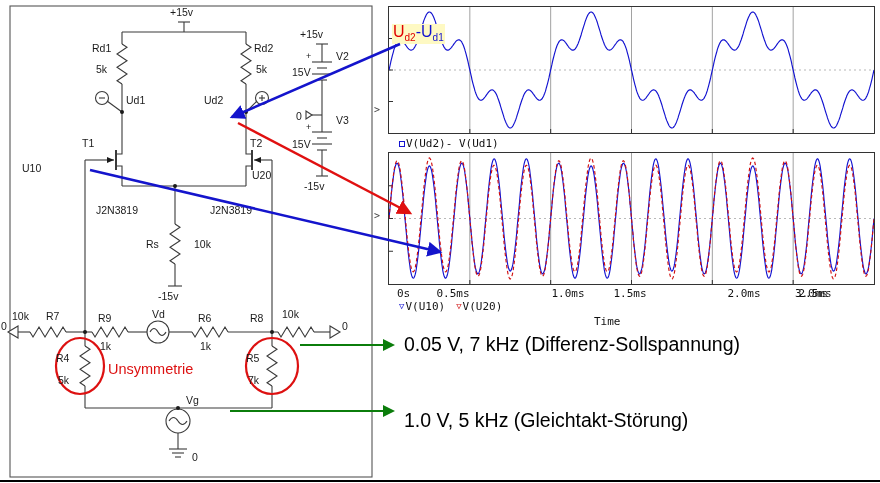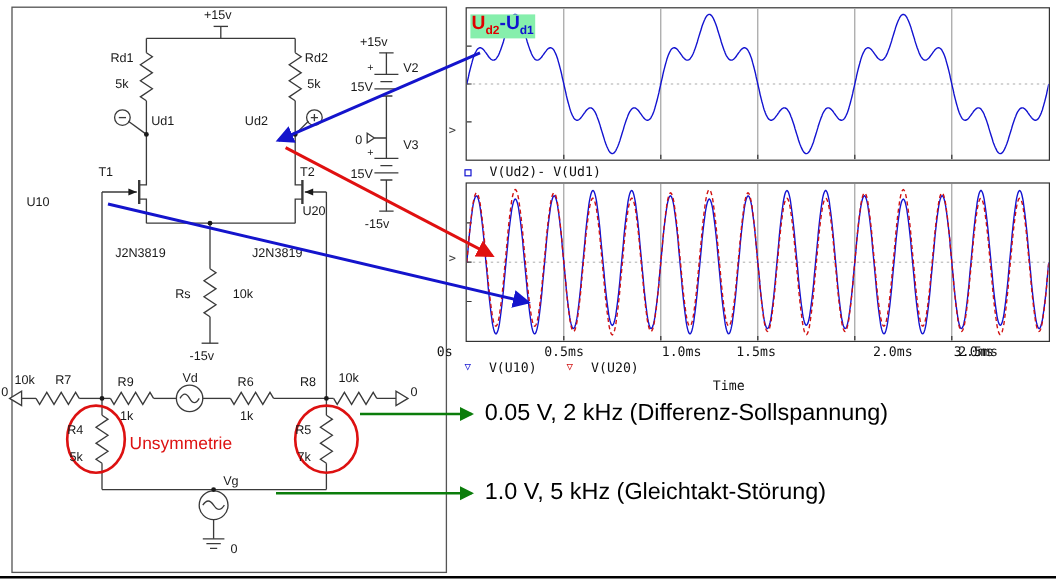--- a/index.html
+++ b/index.html
@@ -7,37 +7,37 @@
   body{position:relative;background:#ffffff;font-family:"Liberation Sans",sans-serif;overflow:hidden}
   .abs{position:absolute}
   #circuit-svg{position:absolute;left:0;top:0;z-index:1}
   #circuit-svg text{font:10.5px "Liberation Sans",sans-serif;fill:#1a1a1a;stroke:none}
   #circuit-svg text.small{font-size:9px}
   #circuit-svg text.red-label{fill:#dd1111;font-size:14.5px}
   .plot-box{position:absolute;left:388px;width:487px;background:#fff;border:1px solid #333;z-index:2;overflow:hidden}
   #plot1{top:6px;height:128px}
   #plot2{top:152px;height:133px}
   .plot-box svg{display:block;width:100%;height:100%}
-  #wave-title{left:392px;top:12px;font-weight:bold;font-size:16px;z-index:3;background:#86efac;line-height:1.05;padding:0 1px}
+  #wave-title{left:392px;top:24px;font-weight:normal;font-size:16px;z-index:3;background:#fef9c3;line-height:1.05;padding:0 1px}
   #wave-title sub{font-size:10px}
-  .legend{position:absolute;left:387px;font:11px "DejaVu Sans Mono",monospace;color:#111;display:flex;align-items:center;gap:15px;z-index:3}
+  .legend{position:absolute;left:399px;font:11px "DejaVu Sans Mono",monospace;color:#111;display:flex;align-items:center;gap:1px;z-index:3}
   #legend1{top:137px}
   #legend2{top:300px}
   .marker-square{width:6px;height:6px;border:1.5px solid #1212d0;display:inline-block}
   .tri{font-size:9px;line-height:1}
   .tri.blue{color:#1212d0}
   .tri.red{color:#d01010}
   .xtick{position:absolute;top:287px;font:11px "DejaVu Sans Mono",monospace;color:#111;transform:translateX(-50%);z-index:3;white-space:nowrap}
   .xtick.first{transform:none}
   .xtick.last{transform:translateX(-100%)}
   .ymark{position:absolute;left:374px;font:10px "DejaVu Sans Mono",monospace;color:#444;z-index:3}
   #time-label{position:absolute;left:594px;top:315px;font:11px "DejaVu Sans Mono",monospace;color:#111;z-index:3}
   .annot{position:absolute;left:404px;font-size:19.5px;color:#000;z-index:4;white-space:nowrap}
   #annot-diff{top:333px}
-  #annot-common{top:399px}
+  #annot-common{top:409px}
   #overlay-svg{position:absolute;left:0;top:0;z-index:6;pointer-events:none}
 </style>
 </head>
 <body>
 
 <svg id="circuit-svg" width="388" height="483" viewBox="0 0 388 483">
   <g stroke="#3a3a3a" stroke-width="1.1" fill="none">
     <rect x="10" y="6" width="362" height="471" stroke="#555"></rect>
 
     <line x1="178" y1="22" x2="190" y2="22"></line>
@@ -232,38 +232,38 @@
 </div>
 
 <div class="legend" id="legend1">
   <span class="marker-square"></span>
   <span>V(Ud2)- V(Ud1)</span>
 </div>
 
 <span class="ymark" style="top:104px">&gt;</span>
 <span class="ymark" style="top:210px">&gt;</span>
 
-<span class="xtick first" style="left:364px">0s</span>
-<span class="xtick" style="left:470px">0.5ms</span>
+<span class="xtick first" style="left:397px">0s</span>
+<span class="xtick" style="left:453px">0.5ms</span>
 <span class="xtick" style="left:568px">1.0ms</span>
 <span class="xtick" style="left:630px">1.5ms</span>
 <span class="xtick" style="left:744px">2.0ms</span>
 <span class="xtick" style="left:815px">2.5ms</span>
 <span class="xtick last" style="left:828px">3.0ms</span>
 
 <div class="legend" id="legend2">
   <span class="tri blue">▽</span>
   <span>V(U10)</span>
   <span class="tri red" style="margin-left:10px">▽</span>
   <span>V(U20)</span>
 </div>
 
 <span id="time-label">Time</span>
 
-<div class="annot" id="annot-diff">0.05 V, 2 kHz (Differenz-Sollspannung)</div>
+<div class="annot" id="annot-diff">0.05 V, 7 kHz (Differenz-Sollspannung)</div>
 <div class="annot" id="annot-common">1.0 V, 5 kHz (Gleichtakt-Störung)</div>
 
 <svg id="overlay-svg" width="880" height="483" viewBox="0 0 880 483">
   <defs>
     <marker id="mb" markerWidth="8" markerHeight="8" refX="5" refY="3" orient="auto">
         <path d="M0,0 L6,3 L0,6 Z" fill="#1414cc"></path>
       </marker>
     <marker id="mr" markerWidth="8" markerHeight="8" refX="5" refY="3" orient="auto">
         <path d="M0,0 L6,3 L0,6 Z" fill="#e01010"></path>
       </marker>

